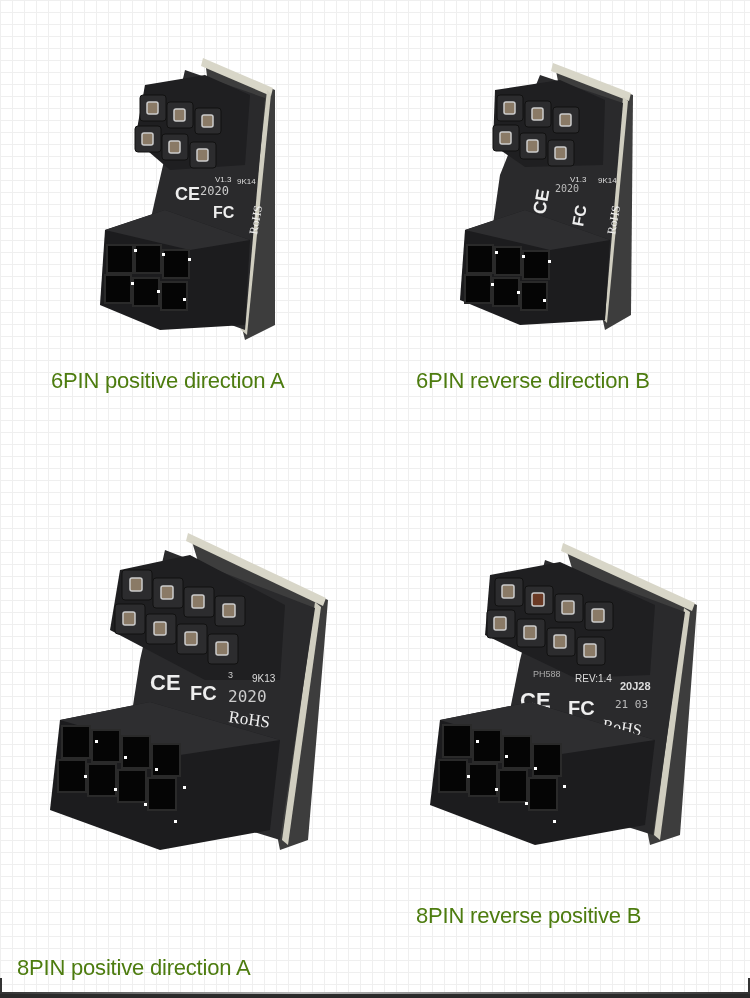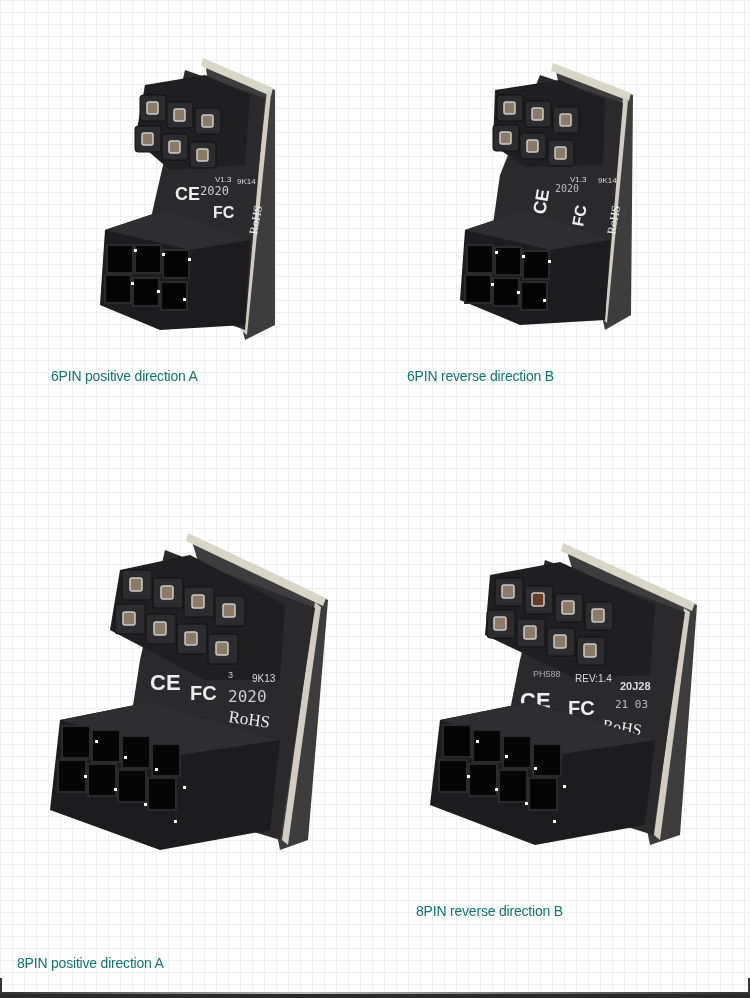--- a/index.html
+++ b/index.html
@@ -11,22 +11,22 @@
       linear-gradient(to bottom, #efefef 1px, transparent 1px);
     background-size: 12px 12px;
     position: relative;
     font-family: "Liberation Sans", sans-serif;
   }
   .panel { position: absolute; }
   .product { position: absolute; }
   .caption {
     position: absolute;
     font-family: "Liberation Sans", sans-serif;
-    font-size: 14px;
-    color: #0f766e;
+    font-size: 22px;
+    color: #4d7c0f;
     white-space: nowrap;
     letter-spacing: -0.2px;
     text-align: center;
   }
   .bottom-frame {
     position: absolute;
     left: 0; top: 978px; width: 750px; height: 20px;
   }
   .bottom-frame .lv { position: absolute; left: 0; top: 0; width: 2px; height: 16px; background: #333; }
   .bottom-frame .rv { position: absolute; right: 0; top: 0; width: 2px; height: 16px; background: #333; }
@@ -133,21 +133,21 @@
     </g>
     <g fill="#fff">
       <rect x="40" y="196" width="3" height="3"></rect>
         <rect x="67" y="200" width="3" height="3"></rect>
         <rect x="93" y="205" width="3" height="3"></rect>
       <rect x="36" y="228" width="3" height="3"></rect>
         <rect x="62" y="236" width="3" height="3"></rect>
         <rect x="88" y="244" width="3" height="3"></rect>
     </g>
   </svg>
-  <div class="caption" style="left:407px;top:368px">6PIN reverse direction B</div>
+  <div class="caption" style="left:416px;top:368px">6PIN reverse direction B</div>
 </div>
 
 <div class="panel">
   <svg class="product" style="left:40px;top:530px" width="295" height="325" viewBox="0 0 295 325">
     <path d="M150 5 L288 70 L268 310 L240 320 L230 270 Z" fill="#3d3d3d"></path>
     <path d="M148 3 L286 68 L283 76 L146 11 Z" fill="#d8d6c8"></path>
     <path d="M275 72 L281 77 L248 315 L242 310 Z" fill="#d0cec0"></path>
     <path d="M125 20 L275 78 L240 310 L80 260 L100 130 Z" fill="#2a2a2c"></path>
     <path d="M80 40 L150 25 L245 75 L240 150 L165 150 L70 100 Z" fill="#1f1f21"></path>
     <g fill="#2c2c2e" stroke="#111" stroke-width="1">
@@ -252,21 +252,21 @@
       <rect x="51" y="200" width="3" height="3"></rect>
         <rect x="80" y="215" width="3" height="3"></rect>
         <rect x="109" y="227" width="3" height="3"></rect>
         <rect x="138" y="245" width="3" height="3"></rect>
       <rect x="42" y="235" width="3" height="3"></rect>
         <rect x="70" y="248" width="3" height="3"></rect>
         <rect x="100" y="262" width="3" height="3"></rect>
         <rect x="128" y="280" width="3" height="3"></rect>
     </g>
   </svg>
-  <div class="caption" style="left:416px;top:903px">8PIN reverse direction B</div>
+  <div class="caption" style="left:416px;top:903px">8PIN reverse positive B</div>
 </div>
 
 <div class="bottom-frame">
   <div class="lv"></div>
   <div class="rv"></div>
   <div class="hl"></div>
   <div class="dark"></div>
 </div>
 
 </body></html>

